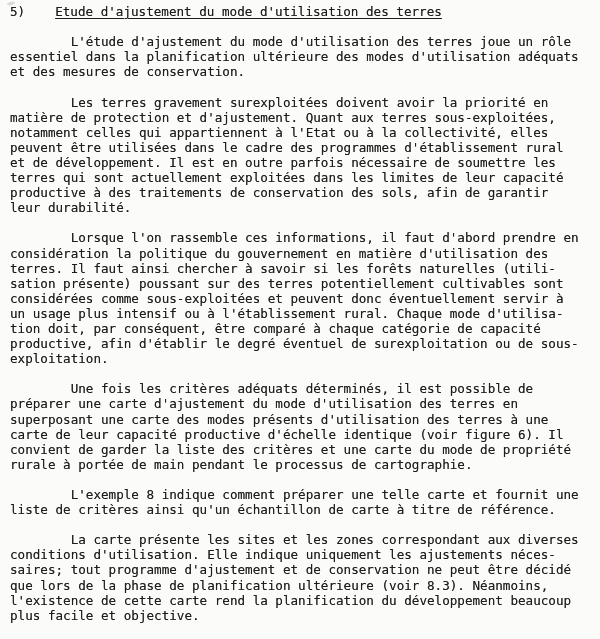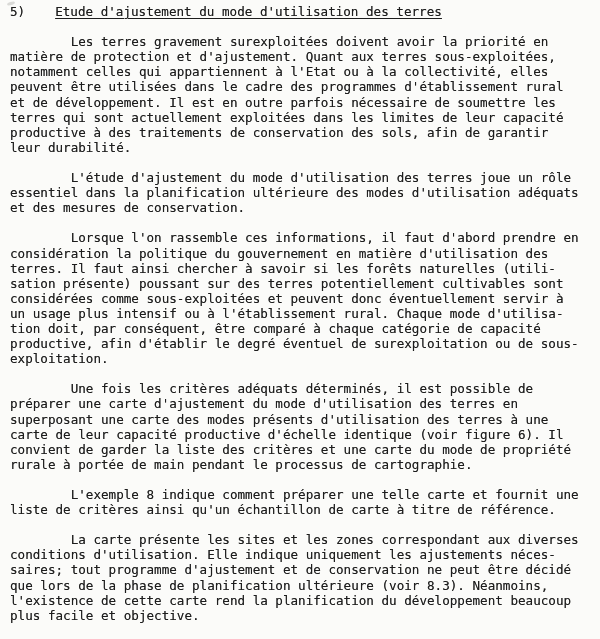--- a/index.html
+++ b/index.html
@@ -57,31 +57,31 @@
   }
 </style>
 </head>
 <body>
 
 <div class="page">
   <div class="scan-mark"></div>
   <div class="doc">
     <div class="heading-line"><span class="heading-number">5)</span><span class="heading-title">Etude d'ajustement du mode d'utilisation des terres</span></div>
 
+    <div class="para">        L'étude d'ajustement du mode d'utilisation des terres joue un rôle
+essentiel dans la planification ultérieure des modes d'utilisation adéquats
+et des mesures de conservation.</div>
     <div class="para">        Les terres gravement surexploitées doivent avoir la priorité en
 matière de protection et d'ajustement. Quant aux terres sous-exploitées,
 notamment celles qui appartiennent à l'Etat ou à la collectivité, elles
 peuvent être utilisées dans le cadre des programmes d'établissement rural
 et de développement. Il est en outre parfois nécessaire de soumettre les
 terres qui sont actuellement exploitées dans les limites de leur capacité
 productive à des traitements de conservation des sols, afin de garantir
 leur durabilité.</div>
-    <div class="para">        L'étude d'ajustement du mode d'utilisation des terres joue un rôle
-essentiel dans la planification ultérieure des modes d'utilisation adéquats
-et des mesures de conservation.</div>
     <div class="para">        Lorsque l'on rassemble ces informations, il faut d'abord prendre en
 considération la politique du gouvernement en matière d'utilisation des
 terres. Il faut ainsi chercher à savoir si les forêts naturelles (utili-
 sation présente) poussant sur des terres potentiellement cultivables sont
 considérées comme sous-exploitées et peuvent donc éventuellement servir à
 un usage plus intensif ou à l'établissement rural. Chaque mode d'utilisa-
 tion doit, par conséquent, être comparé à chaque catégorie de capacité
 productive, afin d'établir le degré éventuel de surexploitation ou de sous-
 exploitation.</div>
     <div class="para">        Une fois les critères adéquats déterminés, il est possible de

